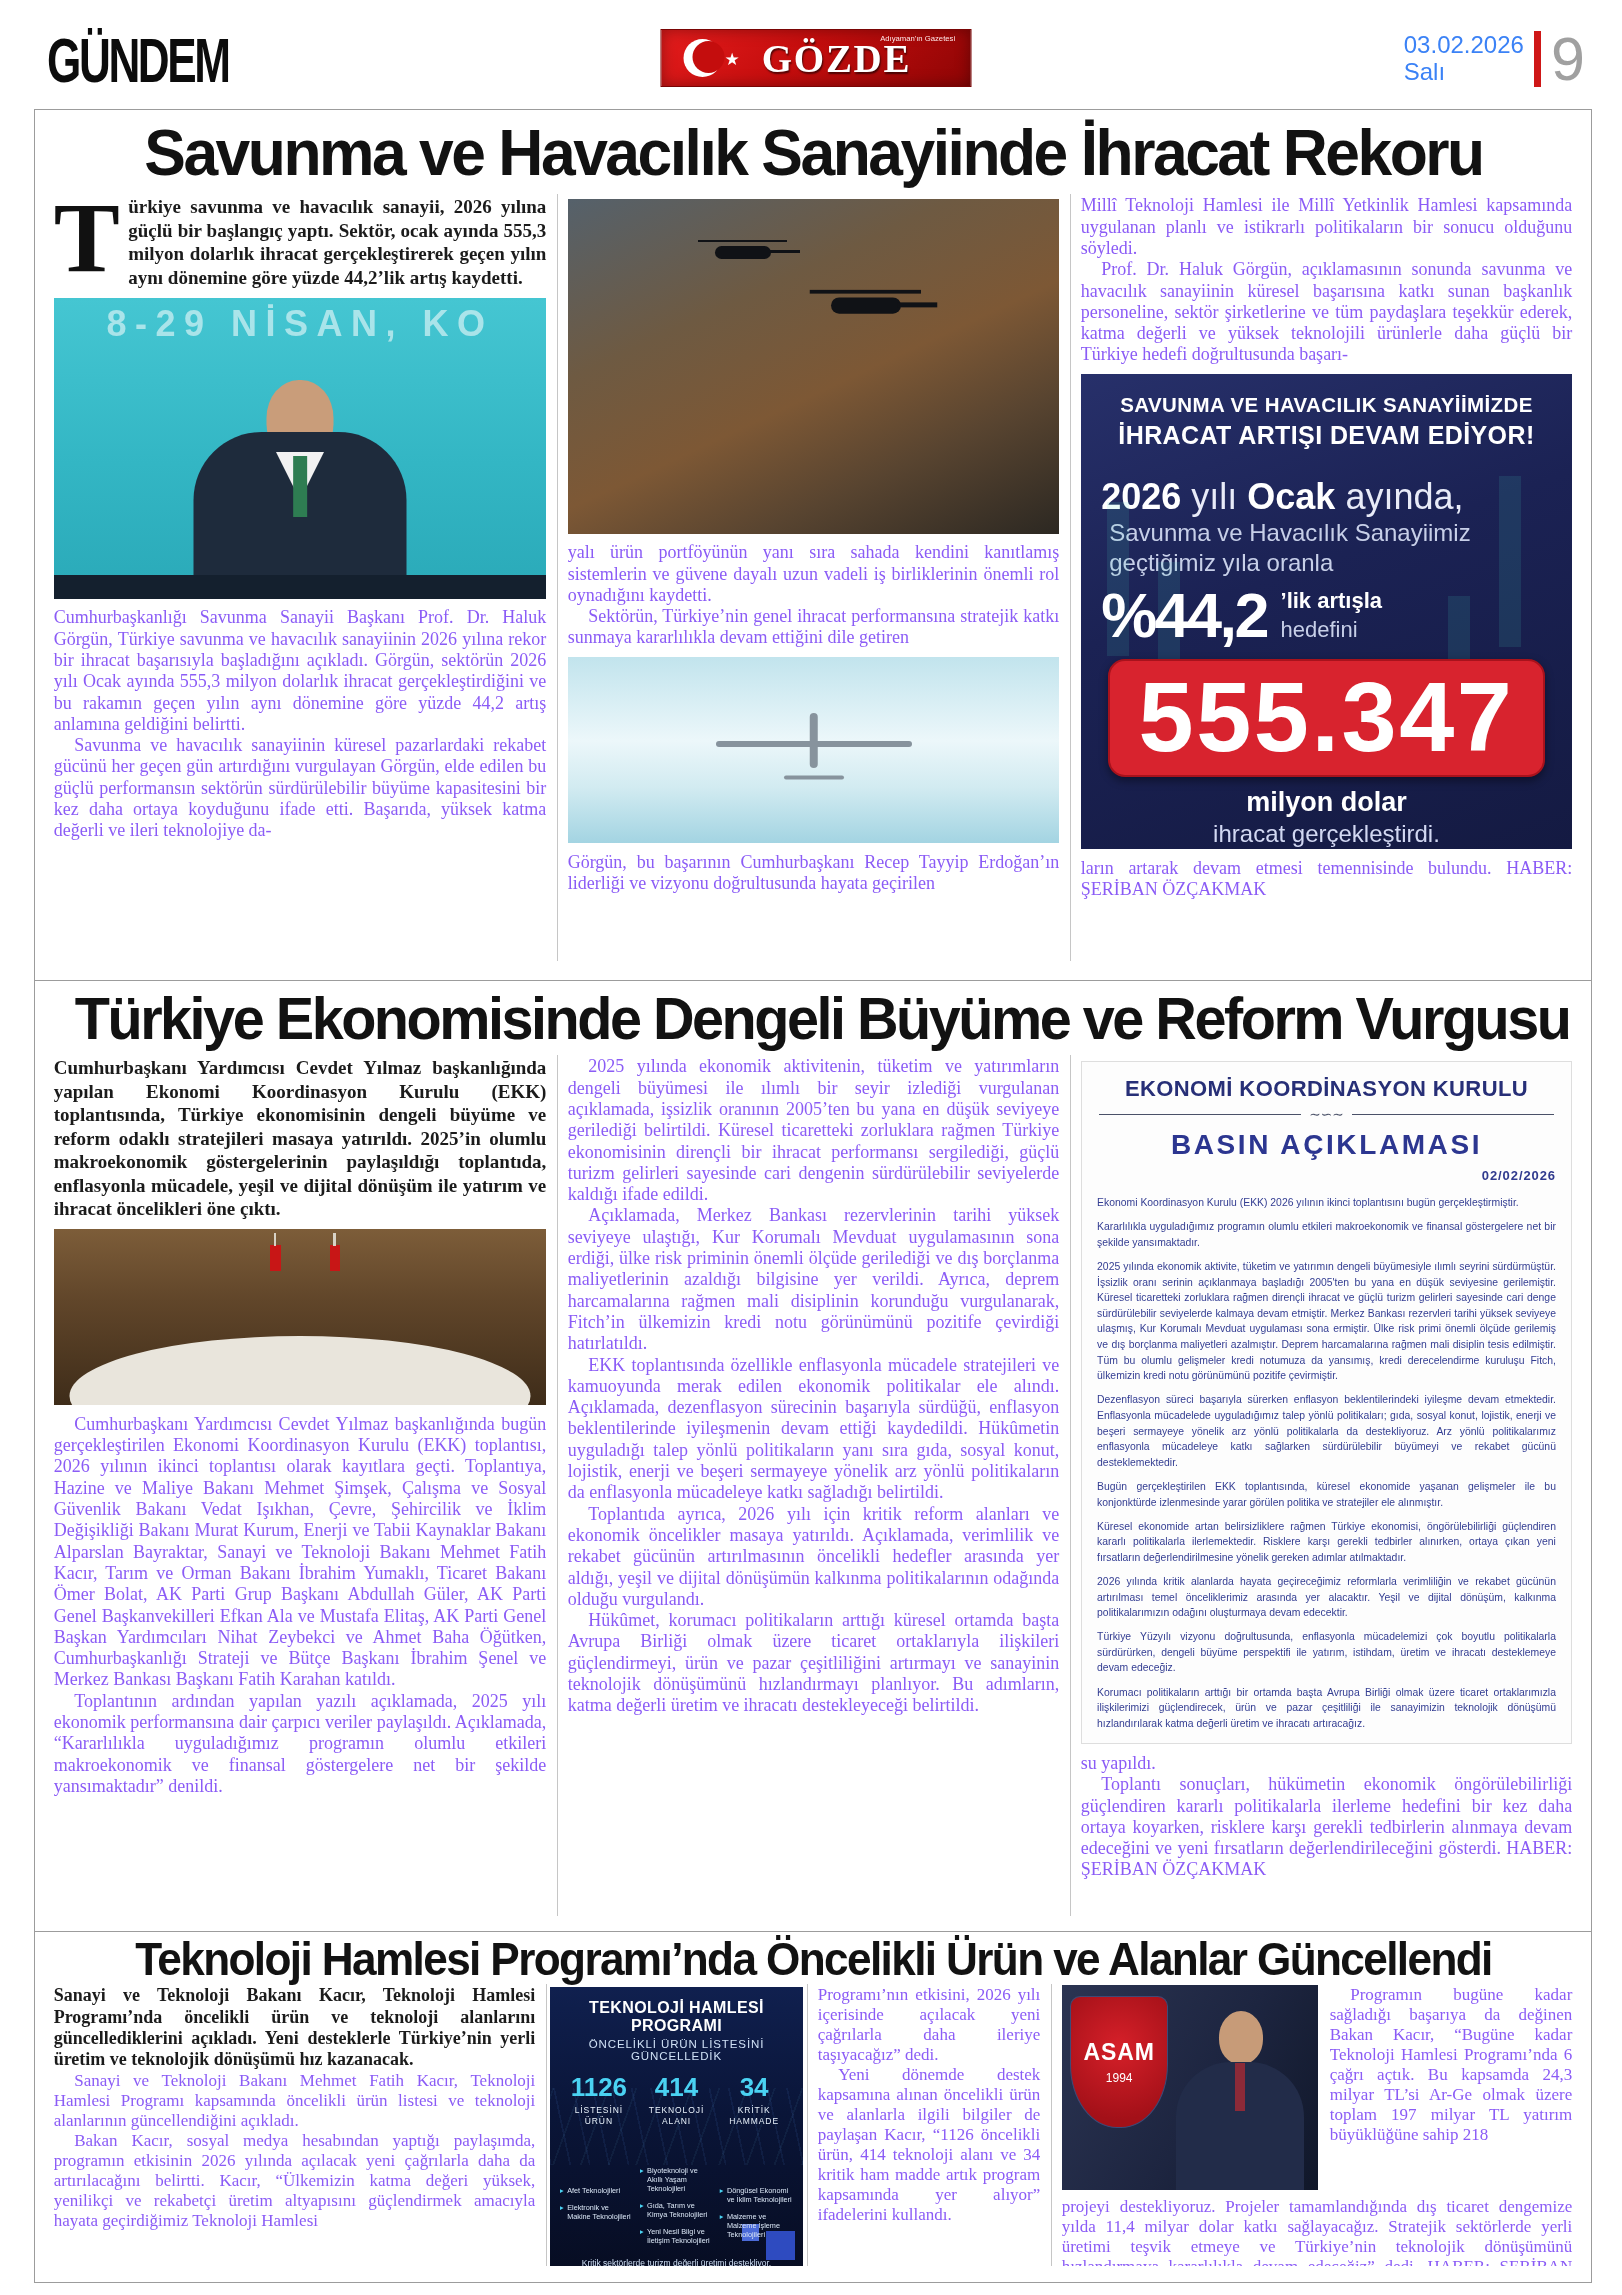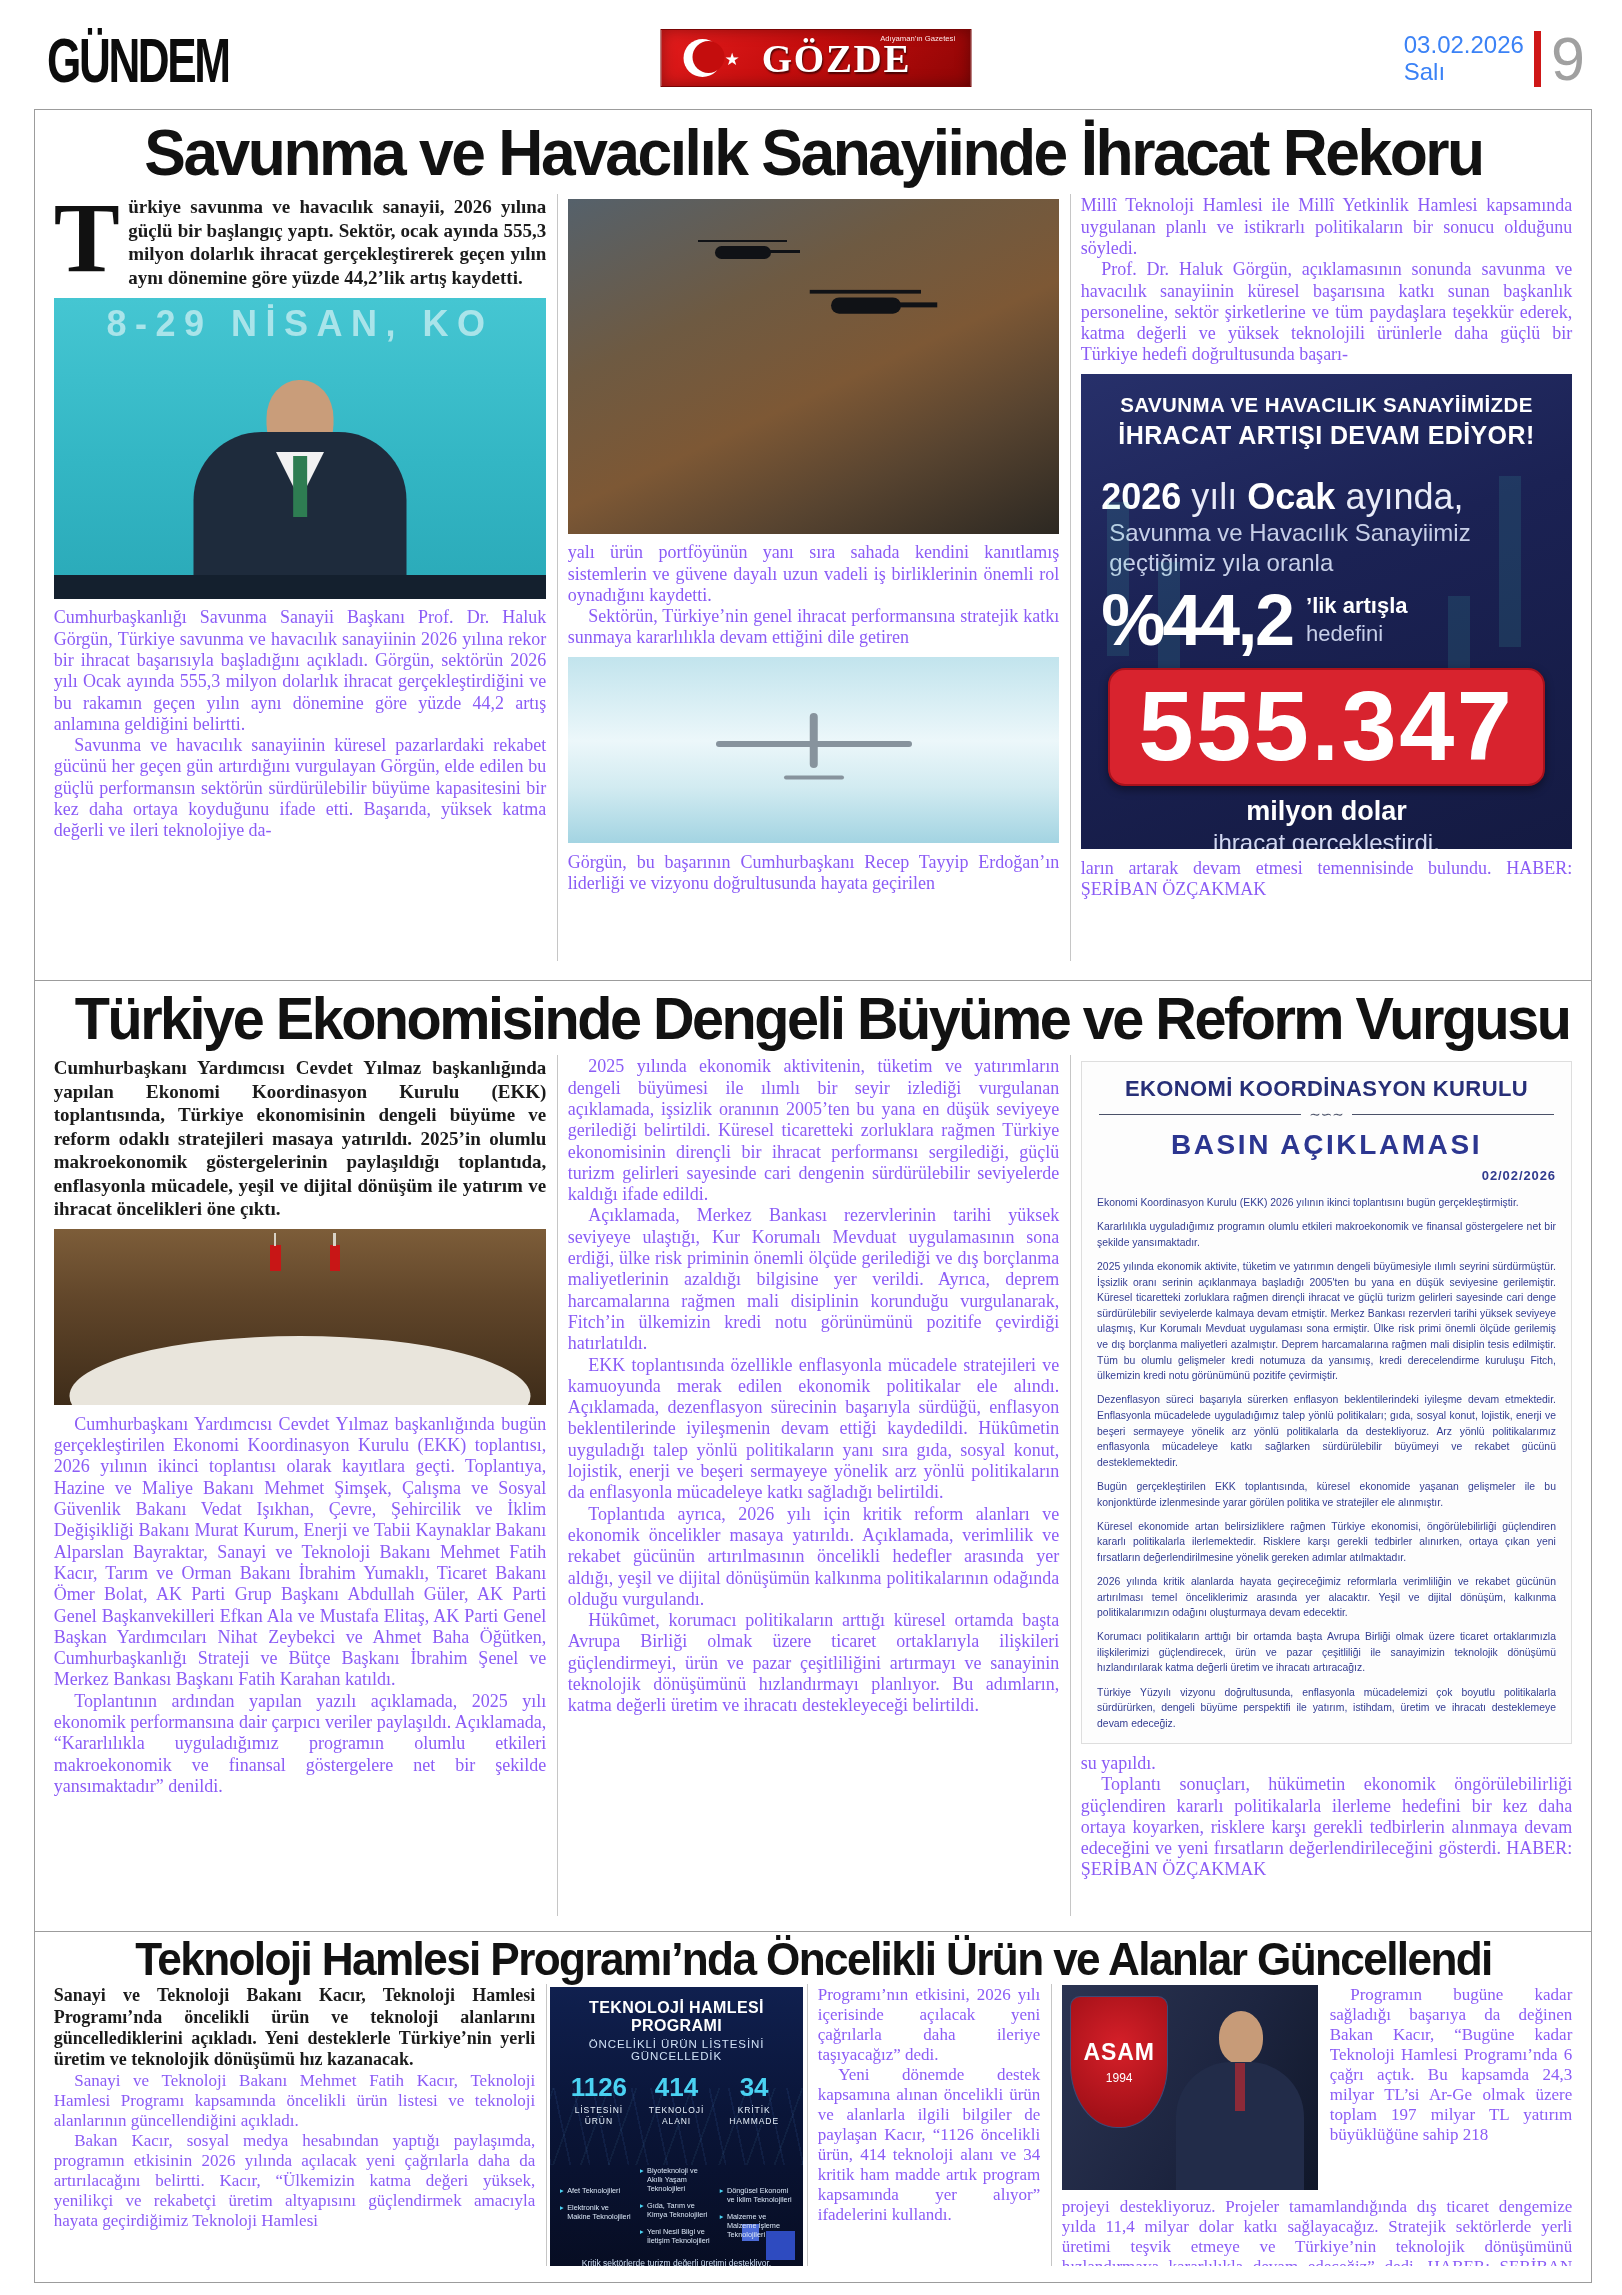--- a/index.html
+++ b/index.html
@@ -84,21 +84,21 @@
   .cs1{left:26px;top:128px;width:22px;height:154px;}
   .cs2{left:77px;top:188px;width:22px;height:205px;}
   .cs3{right:51px;top:102px;width:22px;height:171px;}
   .cs4{right:102px;top:222px;width:22px;height:137px;}
   .i1t1{text-align:center;font-size:20.5px;font-weight:700;letter-spacing:0.4px;}
   .i1t2{text-align:center;font-size:25px;font-weight:800;letter-spacing:0.4px;margin-top:3.4px;}
   .i1l3{margin-top:26px;font-size:36px;color:#e8ebf8;}
   .i1l3 b{font-weight:800;color:#fff;}
   .i1l45{font-size:24px;color:#c7cfe8;line-height:1.28;margin-left:8px;}
   .pctrow{display:flex;align-items:center;gap:13.7px;margin-top:5.1px;position:relative;z-index:2;}
-  .pct{font-size:72px;font-weight:800;letter-spacing:-2.6px;line-height:1;}
+  .pct{font-size:63px;font-weight:800;letter-spacing:-2.6px;line-height:1;}
   .pcts{font-size:22px;line-height:1.3;color:#c7cfe8;}
   .pcts b{color:#fff;font-weight:800;}
   .redbox{margin:12px auto 0;width:97%;background:#d8232e;border:2.6px solid #a8121c;border-radius:17px;
           text-align:center;padding:3.4px 0 6.8px;box-sizing:border-box;box-shadow:0 3.4px 8.5px rgba(0,0,0,.4);position:relative;z-index:2;}
   .bignum{font-size:99px;font-weight:800;letter-spacing:2.6px;line-height:1.05;}
   .i1unit{text-align:center;font-size:27px;font-weight:800;margin-top:10.2px;}
   .i1tail{text-align:center;font-size:24px;color:#d2d8f2;margin-top:1.7px;}
   
   #doc{height:683px;background:#fdfdfd;border:0.9px solid #dedede;padding:13.7px 15.4px 6.8px;box-sizing:border-box;
        font-family:"Liberation Sans",sans-serif;color:#303a8e;overflow:hidden;margin:5.1px 0 8.5px;}
@@ -246,22 +246,22 @@
             </div>
           <div class="doc-sub">BASIN AÇIKLAMASI</div>
           <div class="doc-date">02/02/2026</div>
           <p>Ekonomi Koordinasyon Kurulu (EKK) 2026 yılının ikinci toplantısını bugün gerçekleştirmiştir.</p>
           <p>Kararlılıkla uyguladığımız programın olumlu etkileri makroekonomik ve finansal göstergelere net bir şekilde yansımaktadır.</p>
           <p>2025 yılında ekonomik aktivite, tüketim ve yatırımın dengeli büyümesiyle ılımlı seyrini sürdürmüştür. İşsizlik oranı serinin açıklanmaya başladığı 2005'ten bu yana en düşük seviyesine gerilemiştir. Küresel ticaretteki zorluklara rağmen dirençli ihracat ve güçlü turizm gelirleri sayesinde cari denge sürdürülebilir seviyelerde kalmaya devam etmiştir. Merkez Bankası rezervleri tarihi yüksek seviyeye ulaşmış, Kur Korumalı Mevduat uygulaması sona ermiştir. Ülke risk primi önemli ölçüde gerilemiş ve dış borçlanma maliyetleri azalmıştır. Deprem harcamalarına rağmen mali disiplin tesis edilmiştir. Tüm bu olumlu gelişmeler kredi notumuza da yansımış, kredi derecelendirme kuruluşu Fitch, ülkemizin kredi notu görünümünü pozitife çevirmiştir.</p>
           <p>Dezenflasyon süreci başarıyla sürerken enflasyon beklentilerindeki iyileşme devam etmektedir. Enflasyonla mücadelede uyguladığımız talep yönlü politikaları; gıda, sosyal konut, lojistik, enerji ve beşeri sermayeye yönelik arz yönlü politikalarla da destekliyoruz. Arz yönlü politikalarımız enflasyonla mücadeleye katkı sağlarken sürdürülebilir büyümeyi ve rekabet gücünü desteklemektedir.</p>
           <p>Bugün gerçekleştirilen EKK toplantısında, küresel ekonomide yaşanan gelişmeler ile bu konjonktürde izlenmesinde yarar görülen politika ve stratejiler ele alınmıştır.</p>
           <p>Küresel ekonomide artan belirsizliklere rağmen Türkiye ekonomisi, öngörülebilirliği güçlendiren kararlı politikalarla ilerlemektedir. Risklere karşı gerekli tedbirler alınırken, ortaya çıkan yeni fırsatların değerlendirilmesine yönelik gereken adımlar atılmaktadır.</p>
           <p>2026 yılında kritik alanlarda hayata geçireceğimiz reformlarla verimliliğin ve rekabet gücünün artırılması temel önceliklerimiz arasında yer alacaktır. Yeşil ve dijital dönüşüm, kalkınma politikalarımızın odağını oluşturmaya devam edecektir.</p>
+          <p>Türkiye Yüzyılı vizyonu doğrultusunda, enflasyonla mücadelemizi çok boyutlu politikalarla sürdürürken, dengeli büyüme perspektifi ile yatırım, istihdam, üretim ve ihracatı desteklemeye devam edeceğiz.</p>
           <p>Korumacı politikaların arttığı bir ortamda başta Avrupa Birliği olmak üzere ticaret ortaklarımızla ilişkilerimizi güçlendirecek, ürün ve pazar çeşitliliği ile sanayimizin teknolojik dönüşümü hızlandırılarak katma değerli üretim ve ihracatı artıracağız.</p>
-          <p>Türkiye Yüzyılı vizyonu doğrultusunda, enflasyonla mücadelemizi çok boyutlu politikalarla sürdürürken, dengeli büyüme perspektifi ile yatırım, istihdam, üretim ve ihracatı desteklemeye devam edeceğiz.</p>
           <p>Kamuoyuna saygıyla duyurulur.</p>
         </div>
         <p class="body">su yapıldı.</p>
         <p class="body ind">Toplantı sonuçları, hükümetin ekonomik öngörülebilirliği güçlendiren kararlı politikalarla ilerleme hedefini bir kez daha ortaya koyarken, risklere karşı gerekli tedbirlerin alınmaya devam edeceğini ve yeni fırsatların değerlendirileceğini gösterdi. HABER: ŞERİBAN ÖZÇAKMAK</p>
       </div>
     </div>
   </section>
 
   <section class="artbox a3" id="art3">
     <div class="headline h3a">Teknoloji Hamlesi Programı’nda Öncelikli Ürün ve Alanlar Güncellendi</div>

